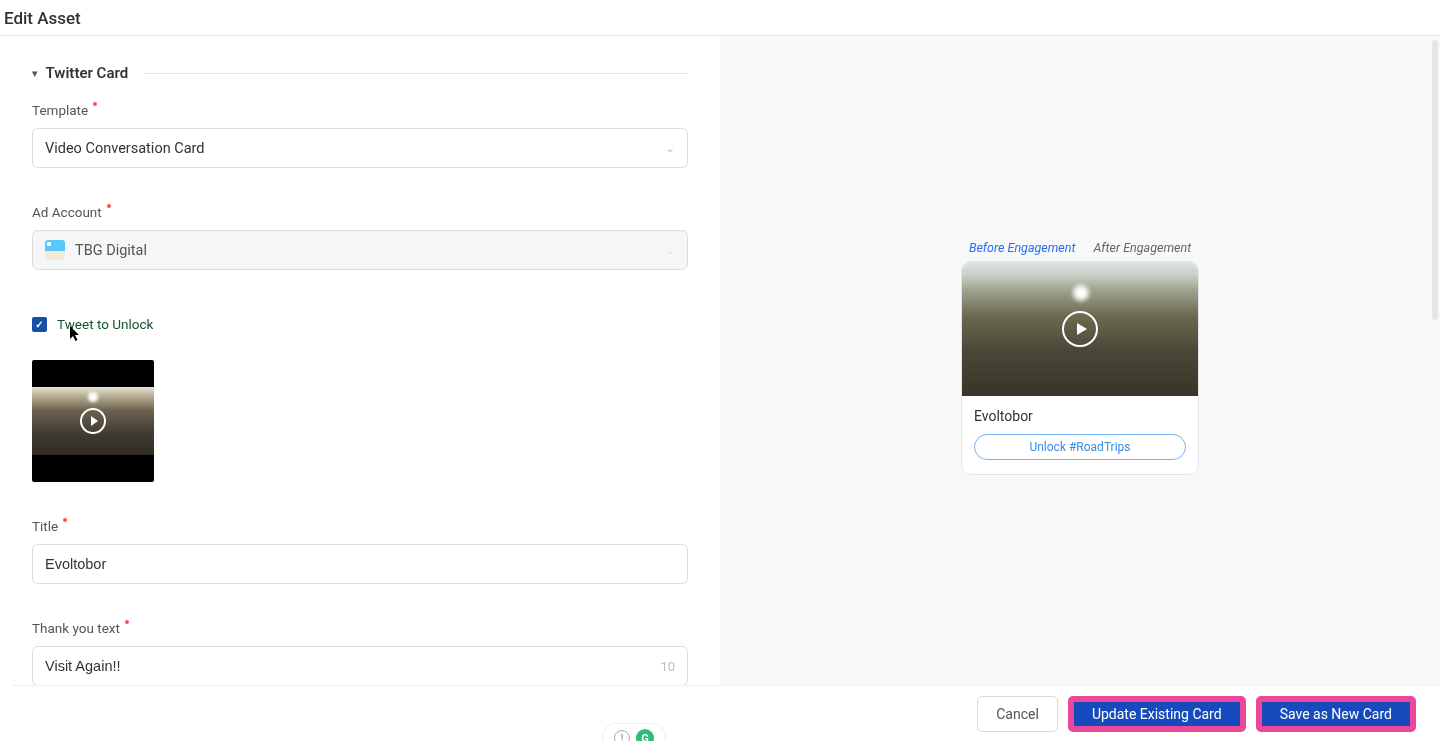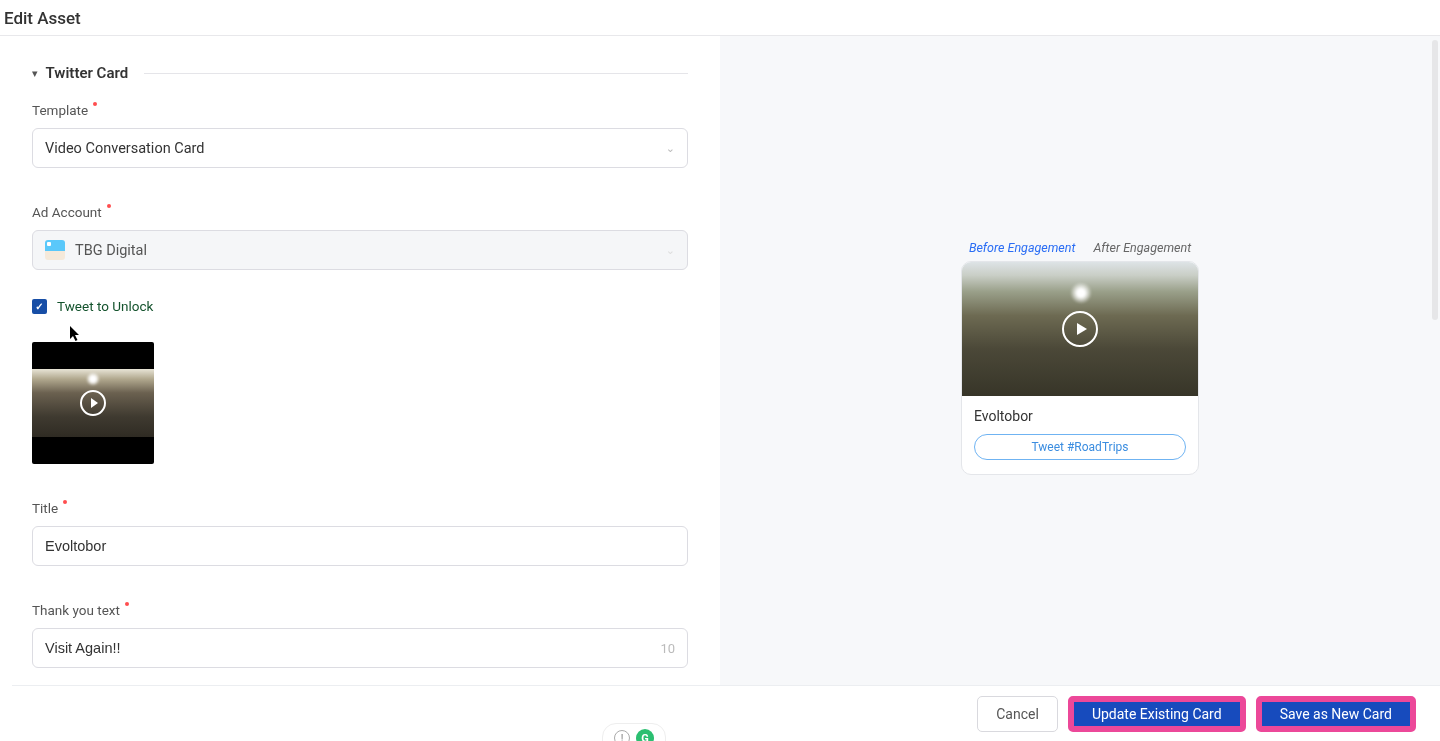--- a/index.html
+++ b/index.html
@@ -110,21 +110,21 @@
   }
   .account-icon::after{
     content:"";
     position:absolute;
     top:2px; left:2px;
     width:4px; height:4px;
     background:#fff;
     border-radius:1px;
   }
   .field-group { margin-bottom: 36px; }
-  .field-group.small-gap { margin-bottom: 28px; }
+  .field-group.small-gap { margin-bottom: 46px; }
   .checkbox-row {
     display: flex;
     align-items: center;
     gap: 10px;
     margin-bottom: 28px;
   }
   .checkbox {
     width: 15px;
     height: 15px;
     background: #174ea6;
@@ -405,21 +405,21 @@
         <span class="tab active">Before Engagement</span>
         <span class="tab">After Engagement</span>
       </div>
       <div class="preview-card">
         <div class="preview-img">
           <div class="preview-sun"></div>
           <div class="preview-play"></div>
         </div>
         <div class="preview-body">
           <div class="preview-title">Evoltobor</div>
-          <div class="preview-btn">Tweet #RoadTrips</div>
+          <div class="preview-btn">Unlock #RoadTrips</div>
         </div>
       </div>
     </div>
   </div>
 </div>
 
 <div class="footer">
   <div class="btn btn-secondary">Cancel</div>
   <div class="btn btn-primary">Update Existing Card</div>
   <div class="btn btn-primary">Save as New Card</div>

